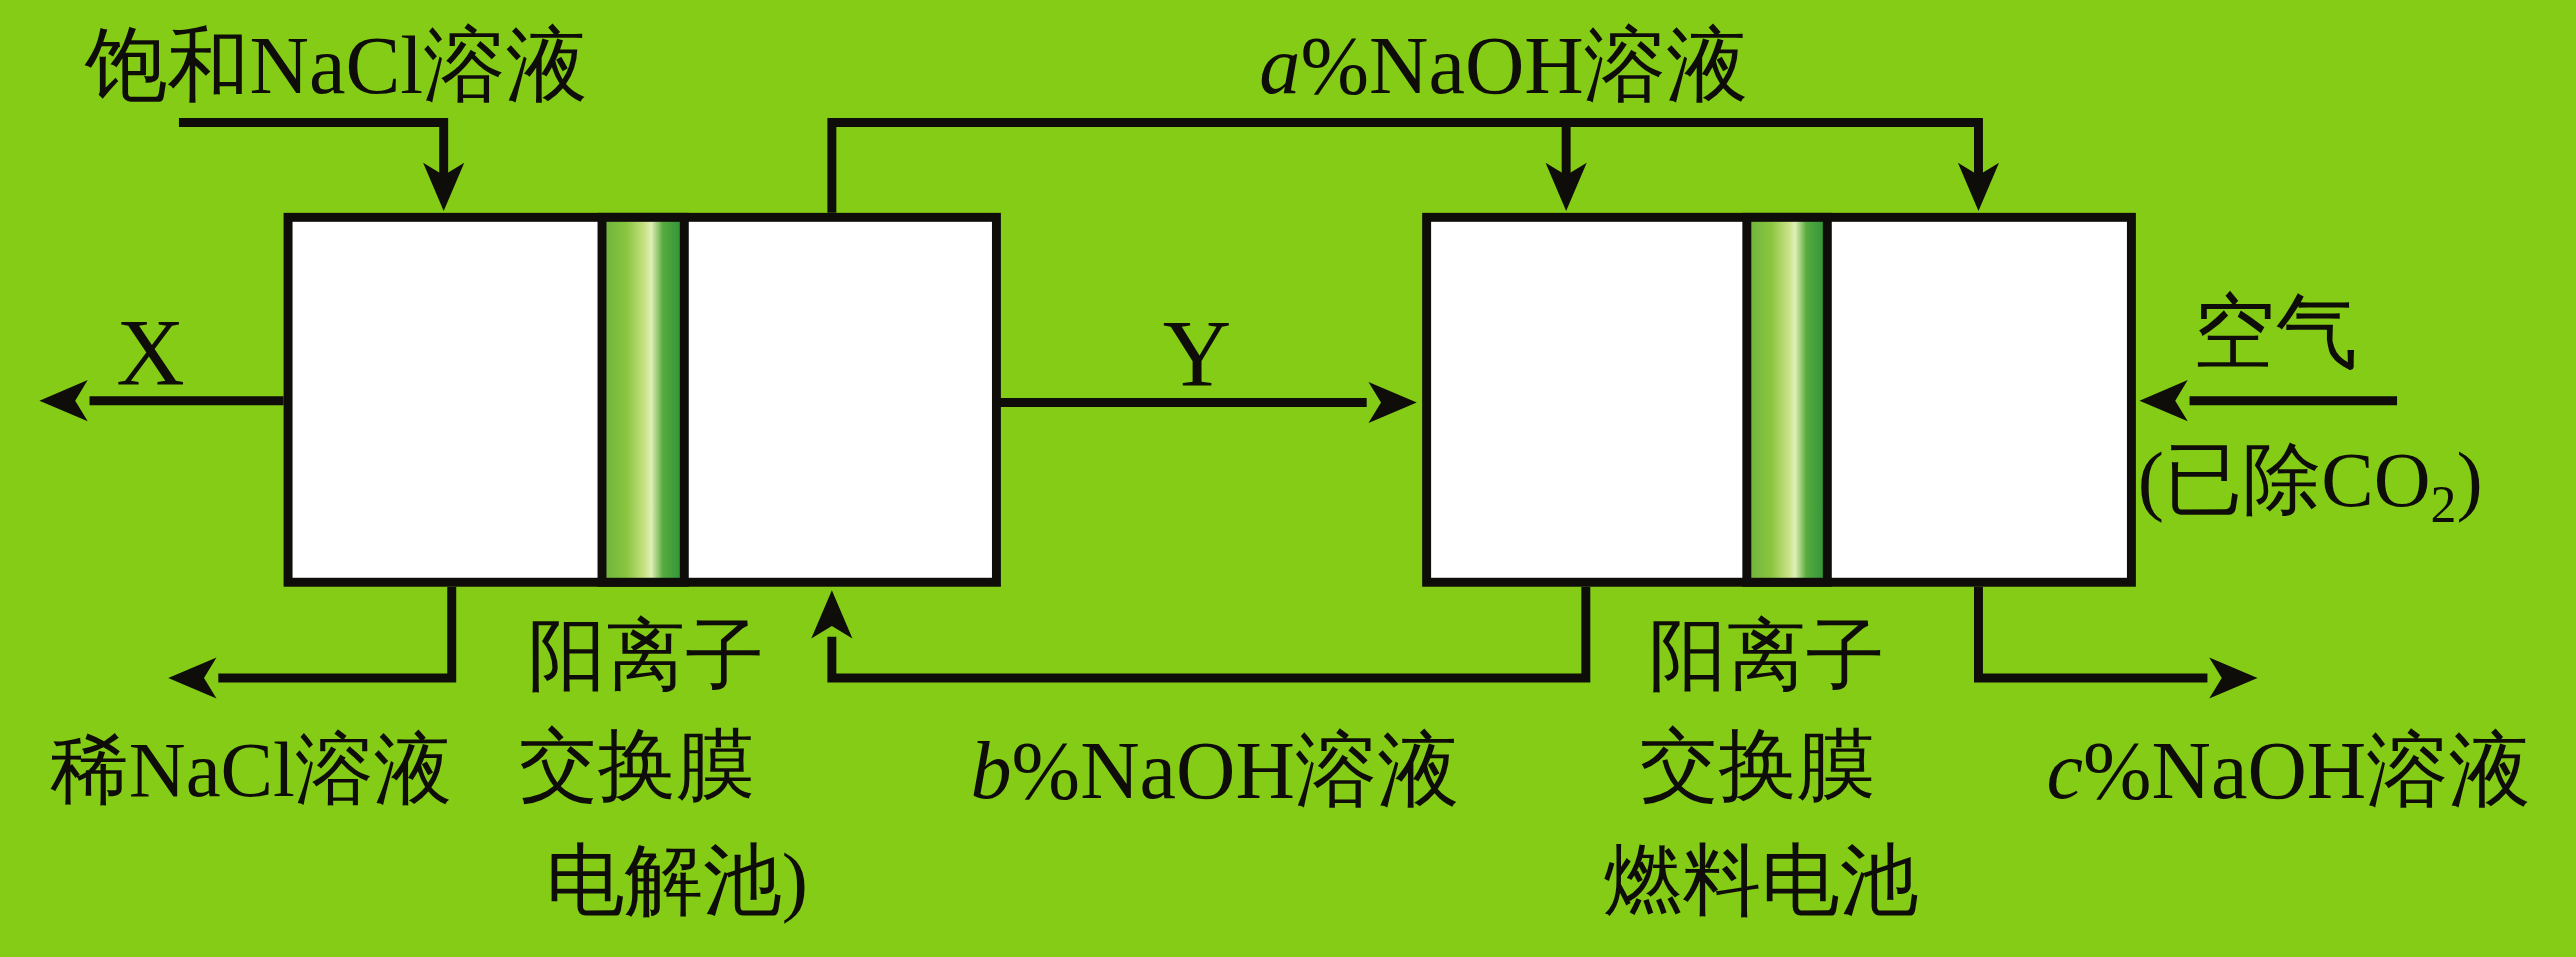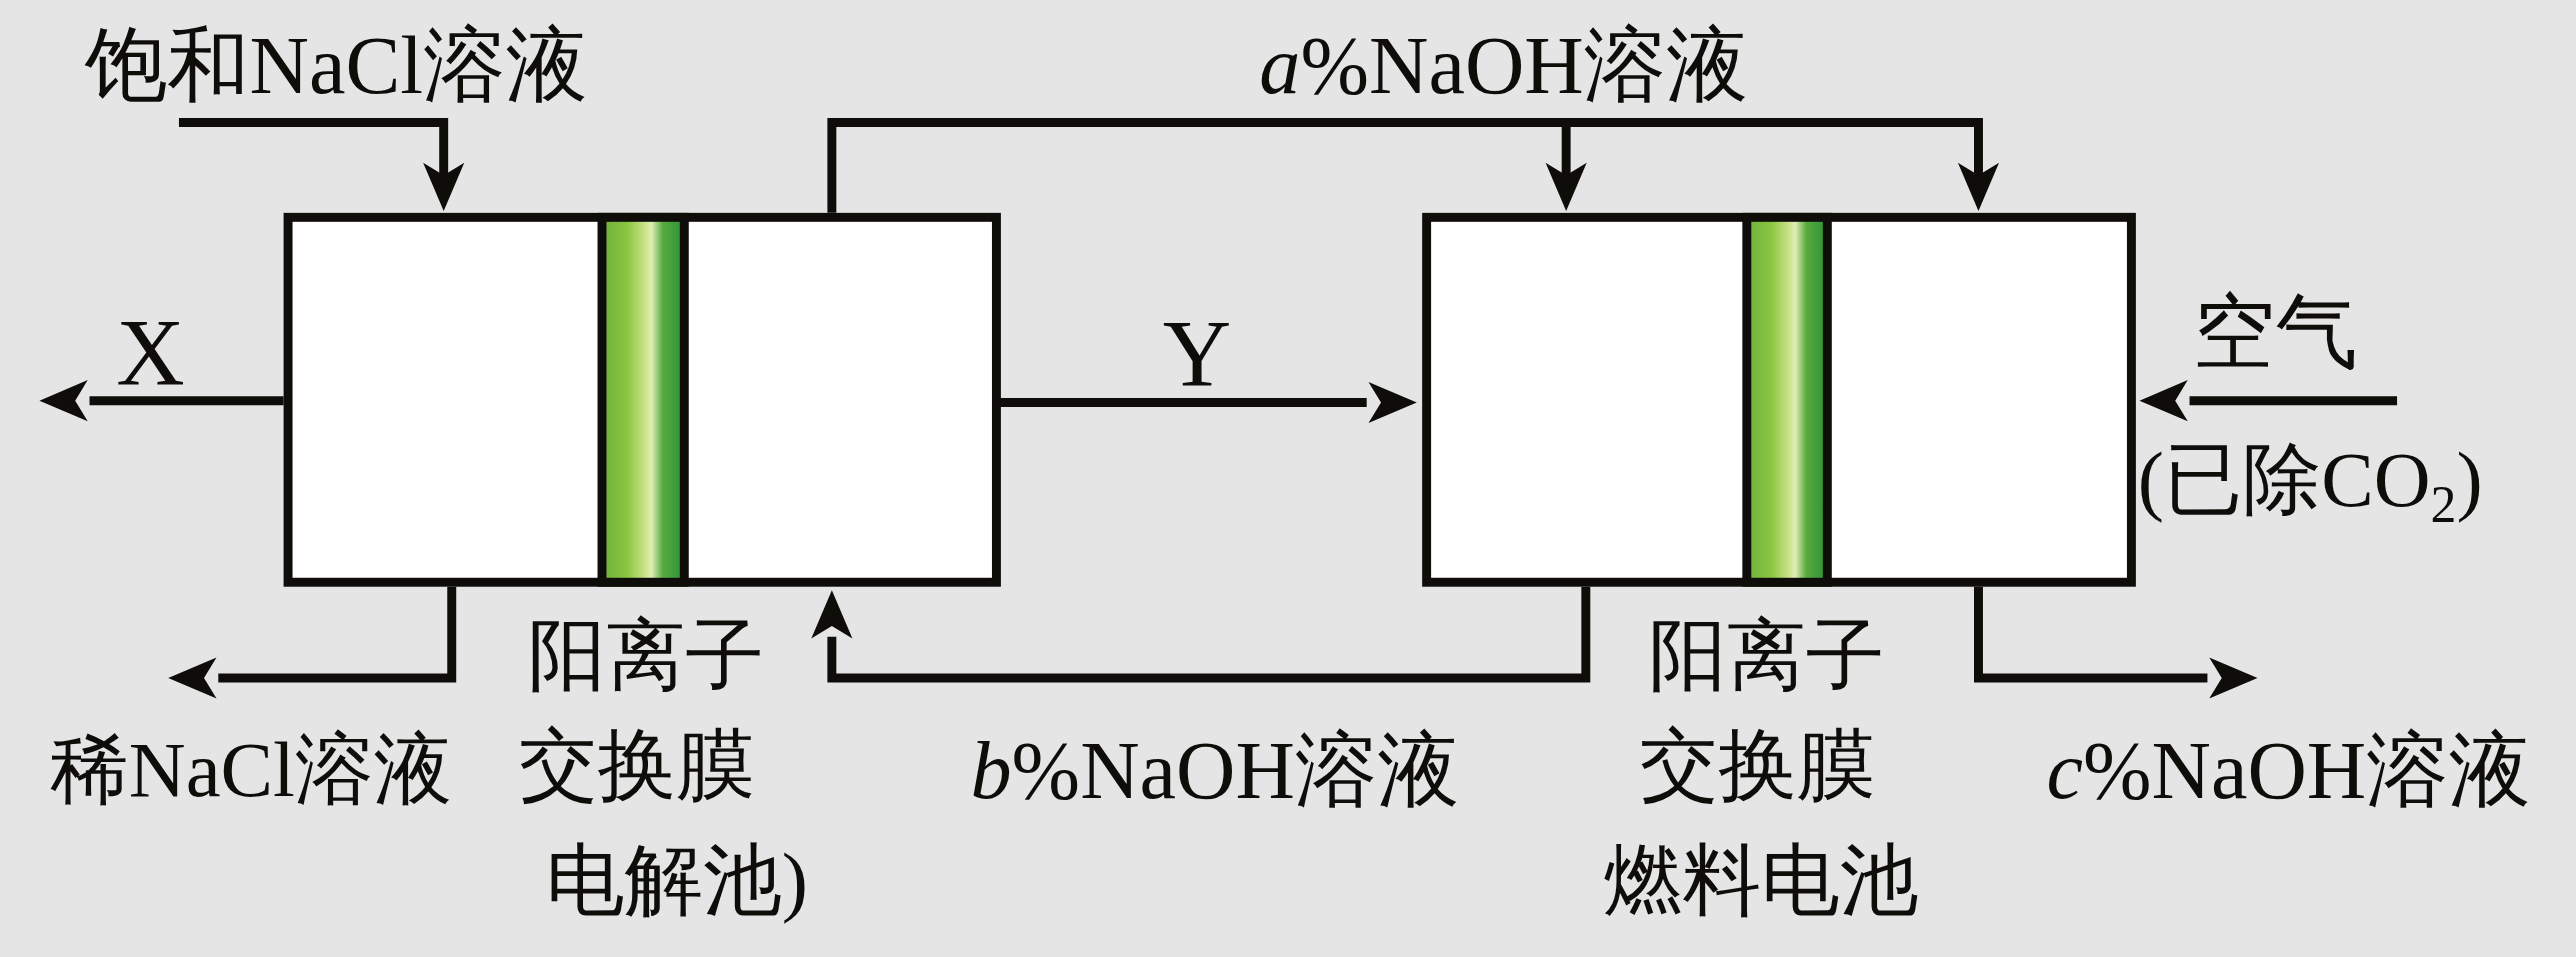--- a/index.html
+++ b/index.html
@@ -3,21 +3,21 @@
 <meta charset="utf-8">
 <style>
   html, body {
     margin: 0;
     padding: 0;
     background: #ffffff;
   }
   .stage {
     width: 2576px;
     height: 957px;
-    background: #e5e5e5;
+    background: #84cc16;
     position: relative;
     overflow: hidden;
   }
   svg {
     display: block;
     width: 2576px;
     height: 957px;
   }
   text {
     font-family: "Liberation Serif", "DejaVu Serif", serif;

